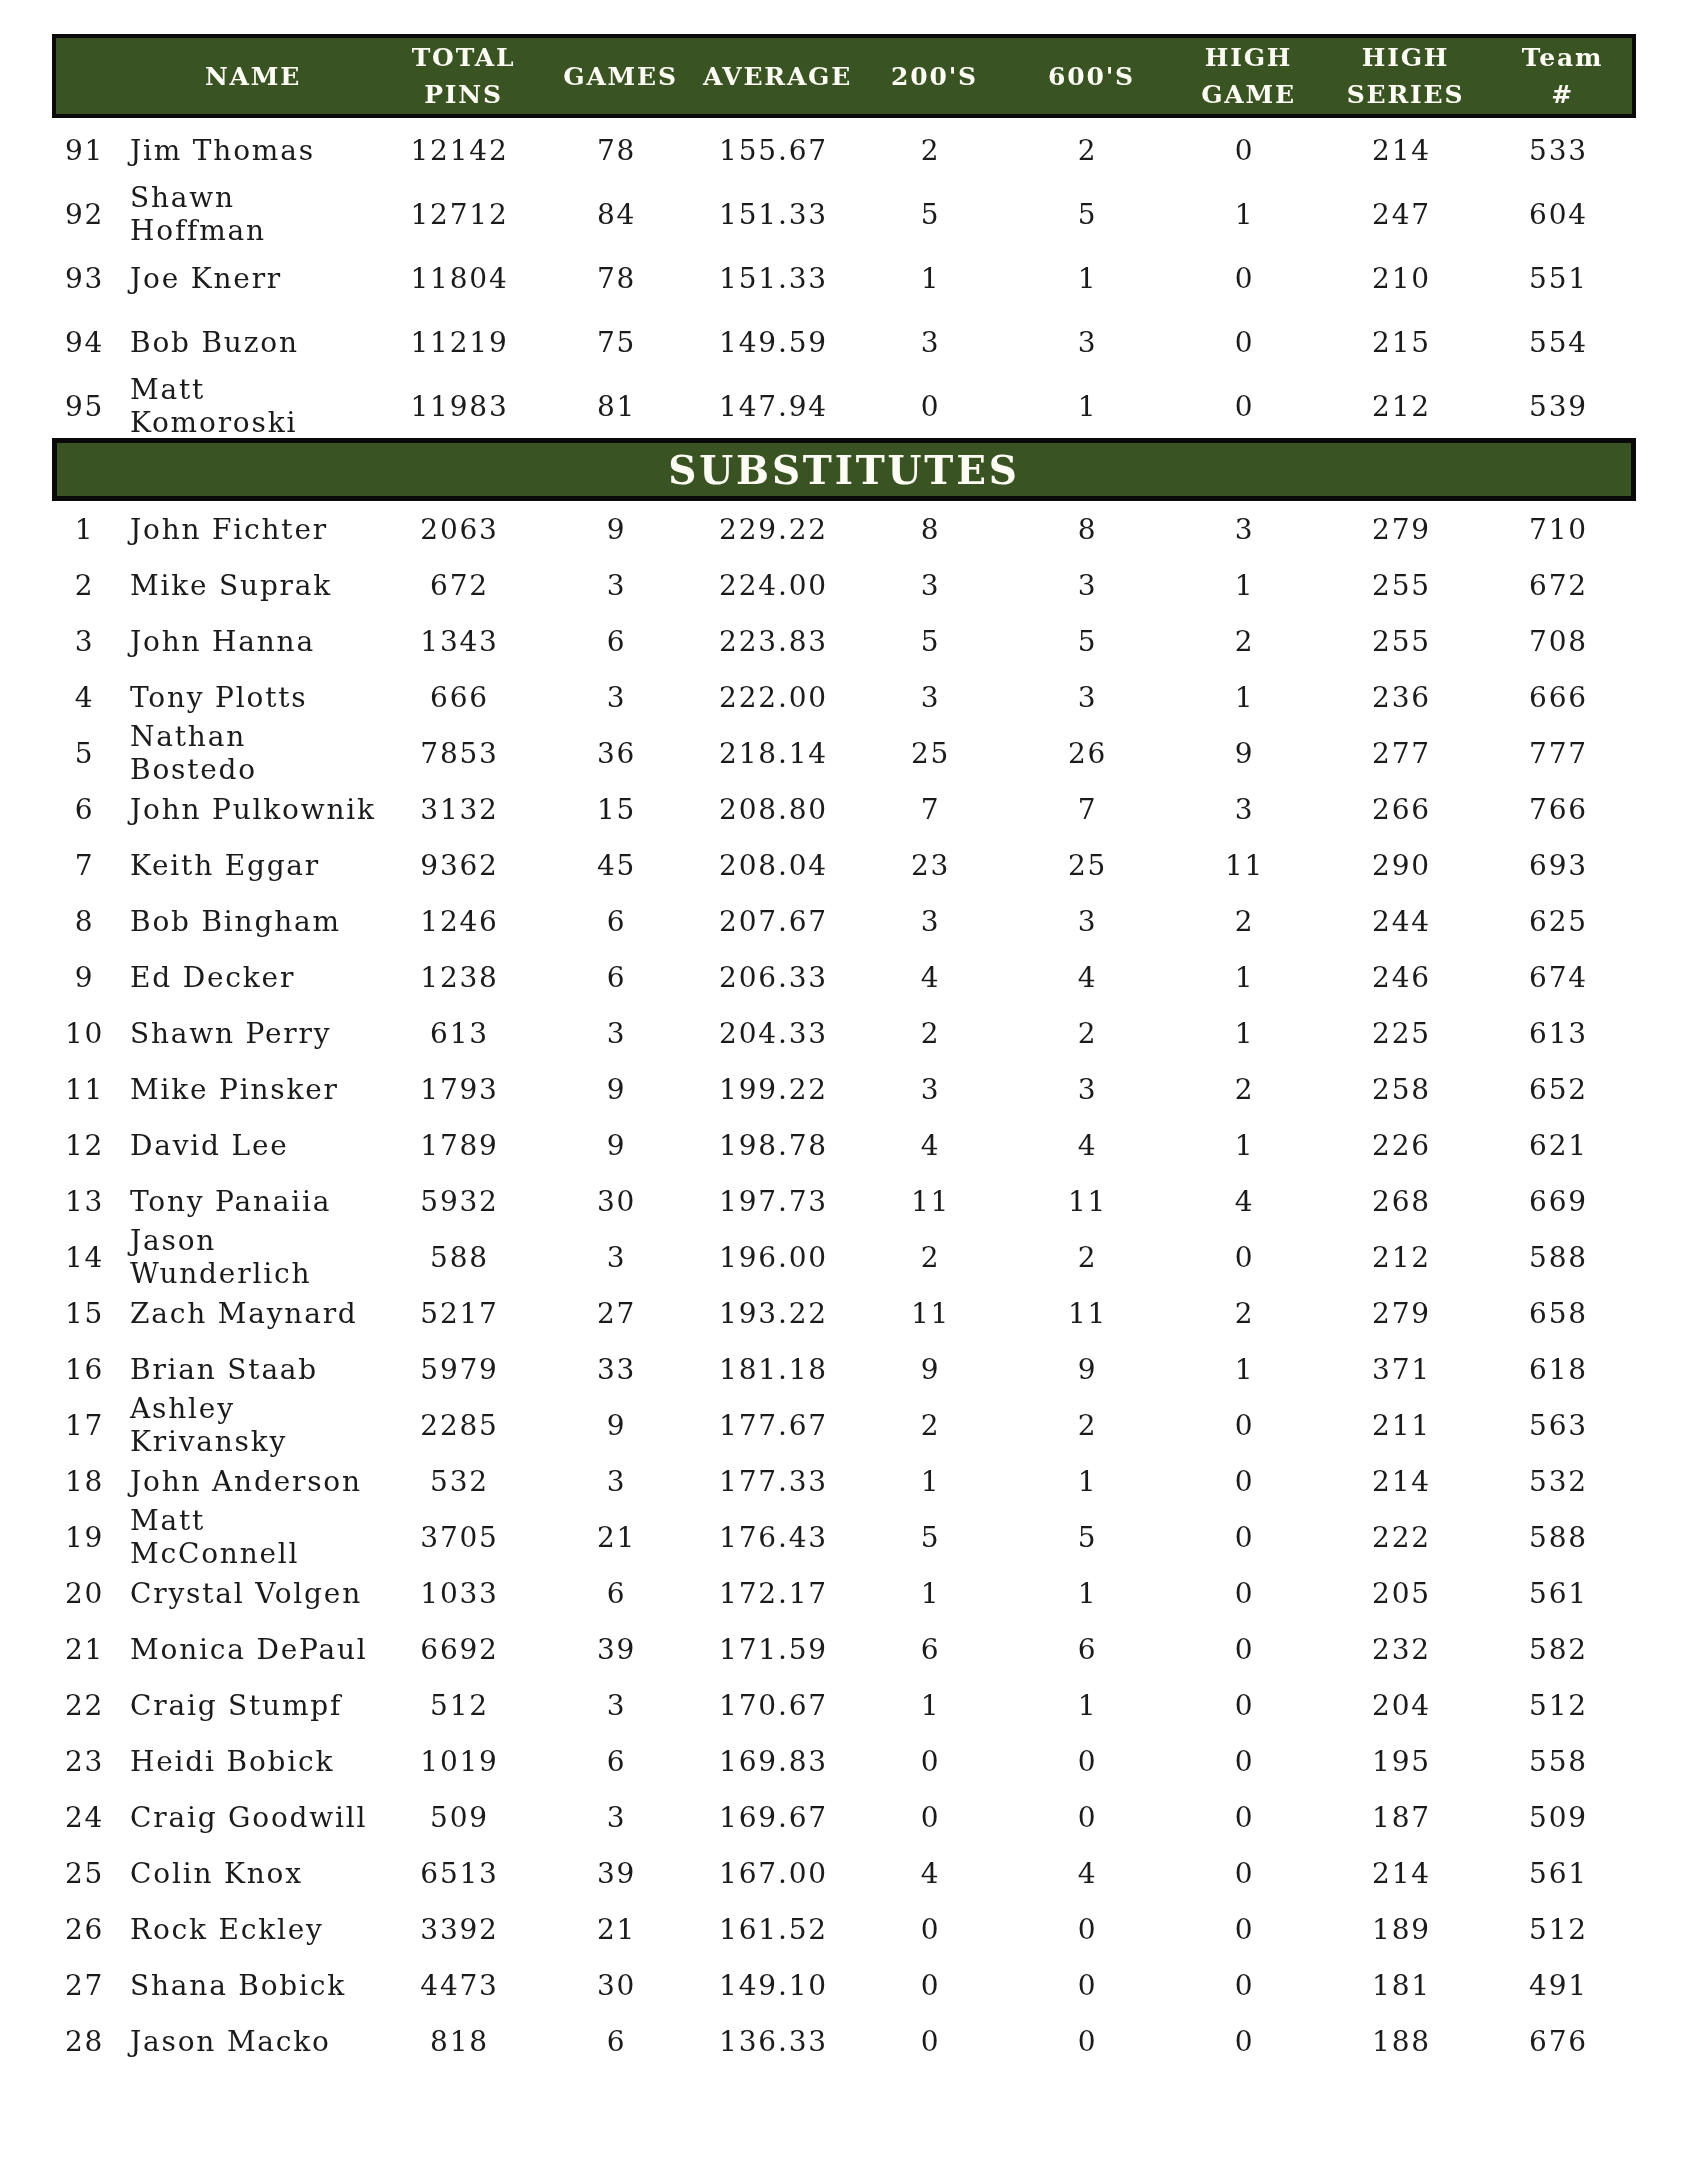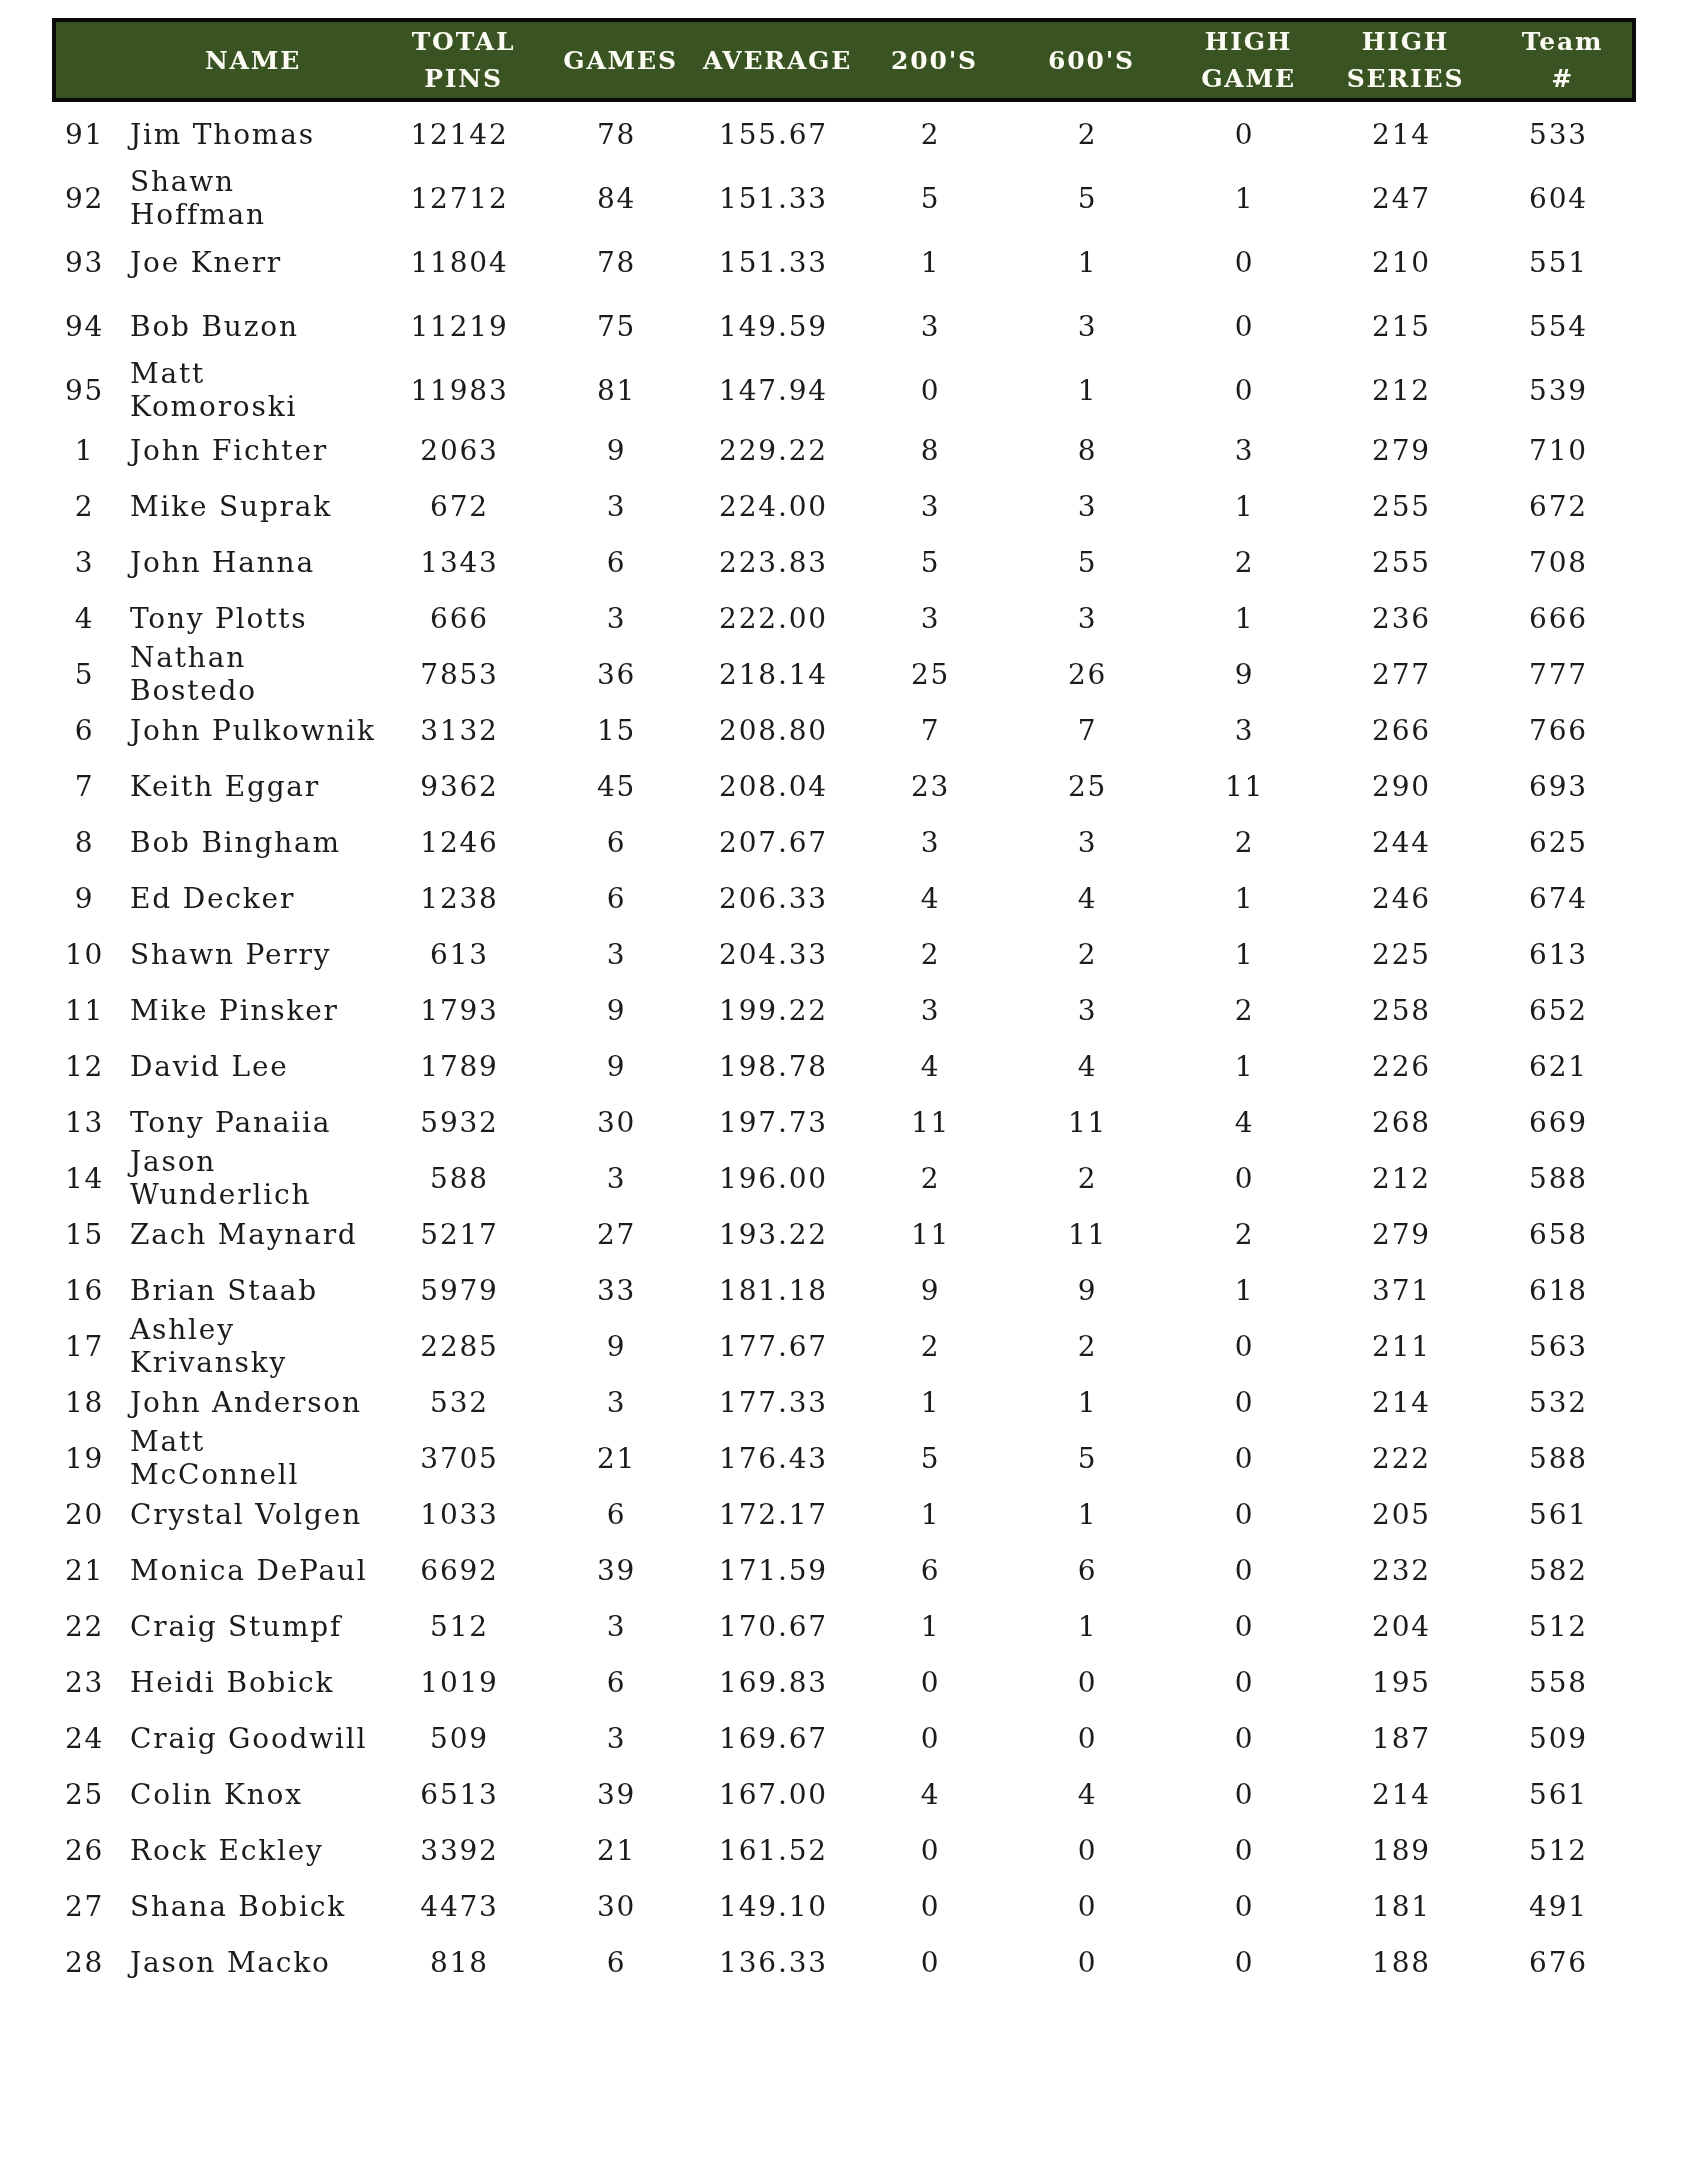--- a/index.html
+++ b/index.html
@@ -19,21 +19,21 @@
     height: 2176px;
     background: var(--page-bg);
     font-family: "DejaVu Serif", serif;
     color: var(--text);
     overflow: hidden;
     position: relative;
   }
   .sheet {
     position: absolute;
     left: 52px;
-    top: 18px;
+    top: 34px;
     width: 1584px;
   }
   .thead {
     height: 84px;
     border: 4.6px solid var(--black);
     background: var(--green);
     display: flex;
     align-items: center;
     color: var(--header-text);
     font-weight: bold;
@@ -149,20 +149,23 @@
         <div class="cell c-num">81</div>
         <div class="cell c-num">147.94</div>
         <div class="cell c-num">0</div>
         <div class="cell c-num">1</div>
         <div class="cell c-num">0</div>
         <div class="cell c-num">212</div>
         <div class="cell c-num">539</div>
       </div>
     </div>
 
+  <div class="banner">
+    <span>SUBSTITUTES</span>
+  </div>
 
   <div class="section section-subs">
       <div class="row">
     <div class="cell c-rank">1</div>
     <div class="cell c-name">John Fichter</div>
   <div class="cell c-num">2063</div>
         <div class="cell c-num">9</div>
         <div class="cell c-num">229.22</div>
         <div class="cell c-num">8</div>
         <div class="cell c-num">8</div>

